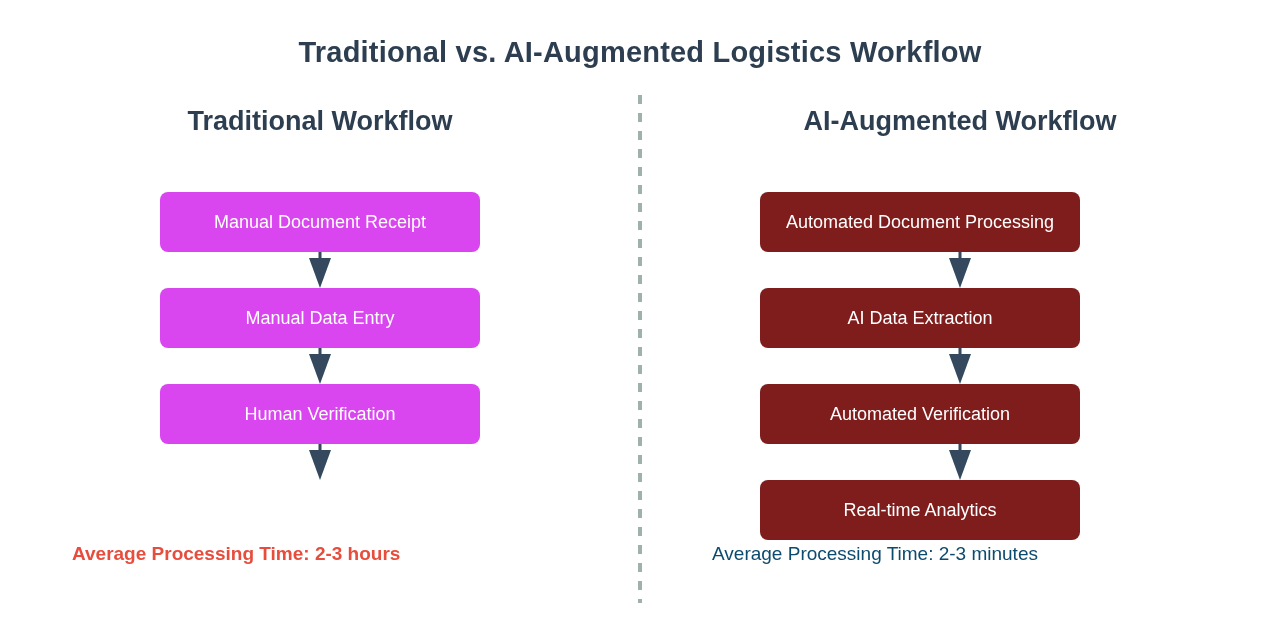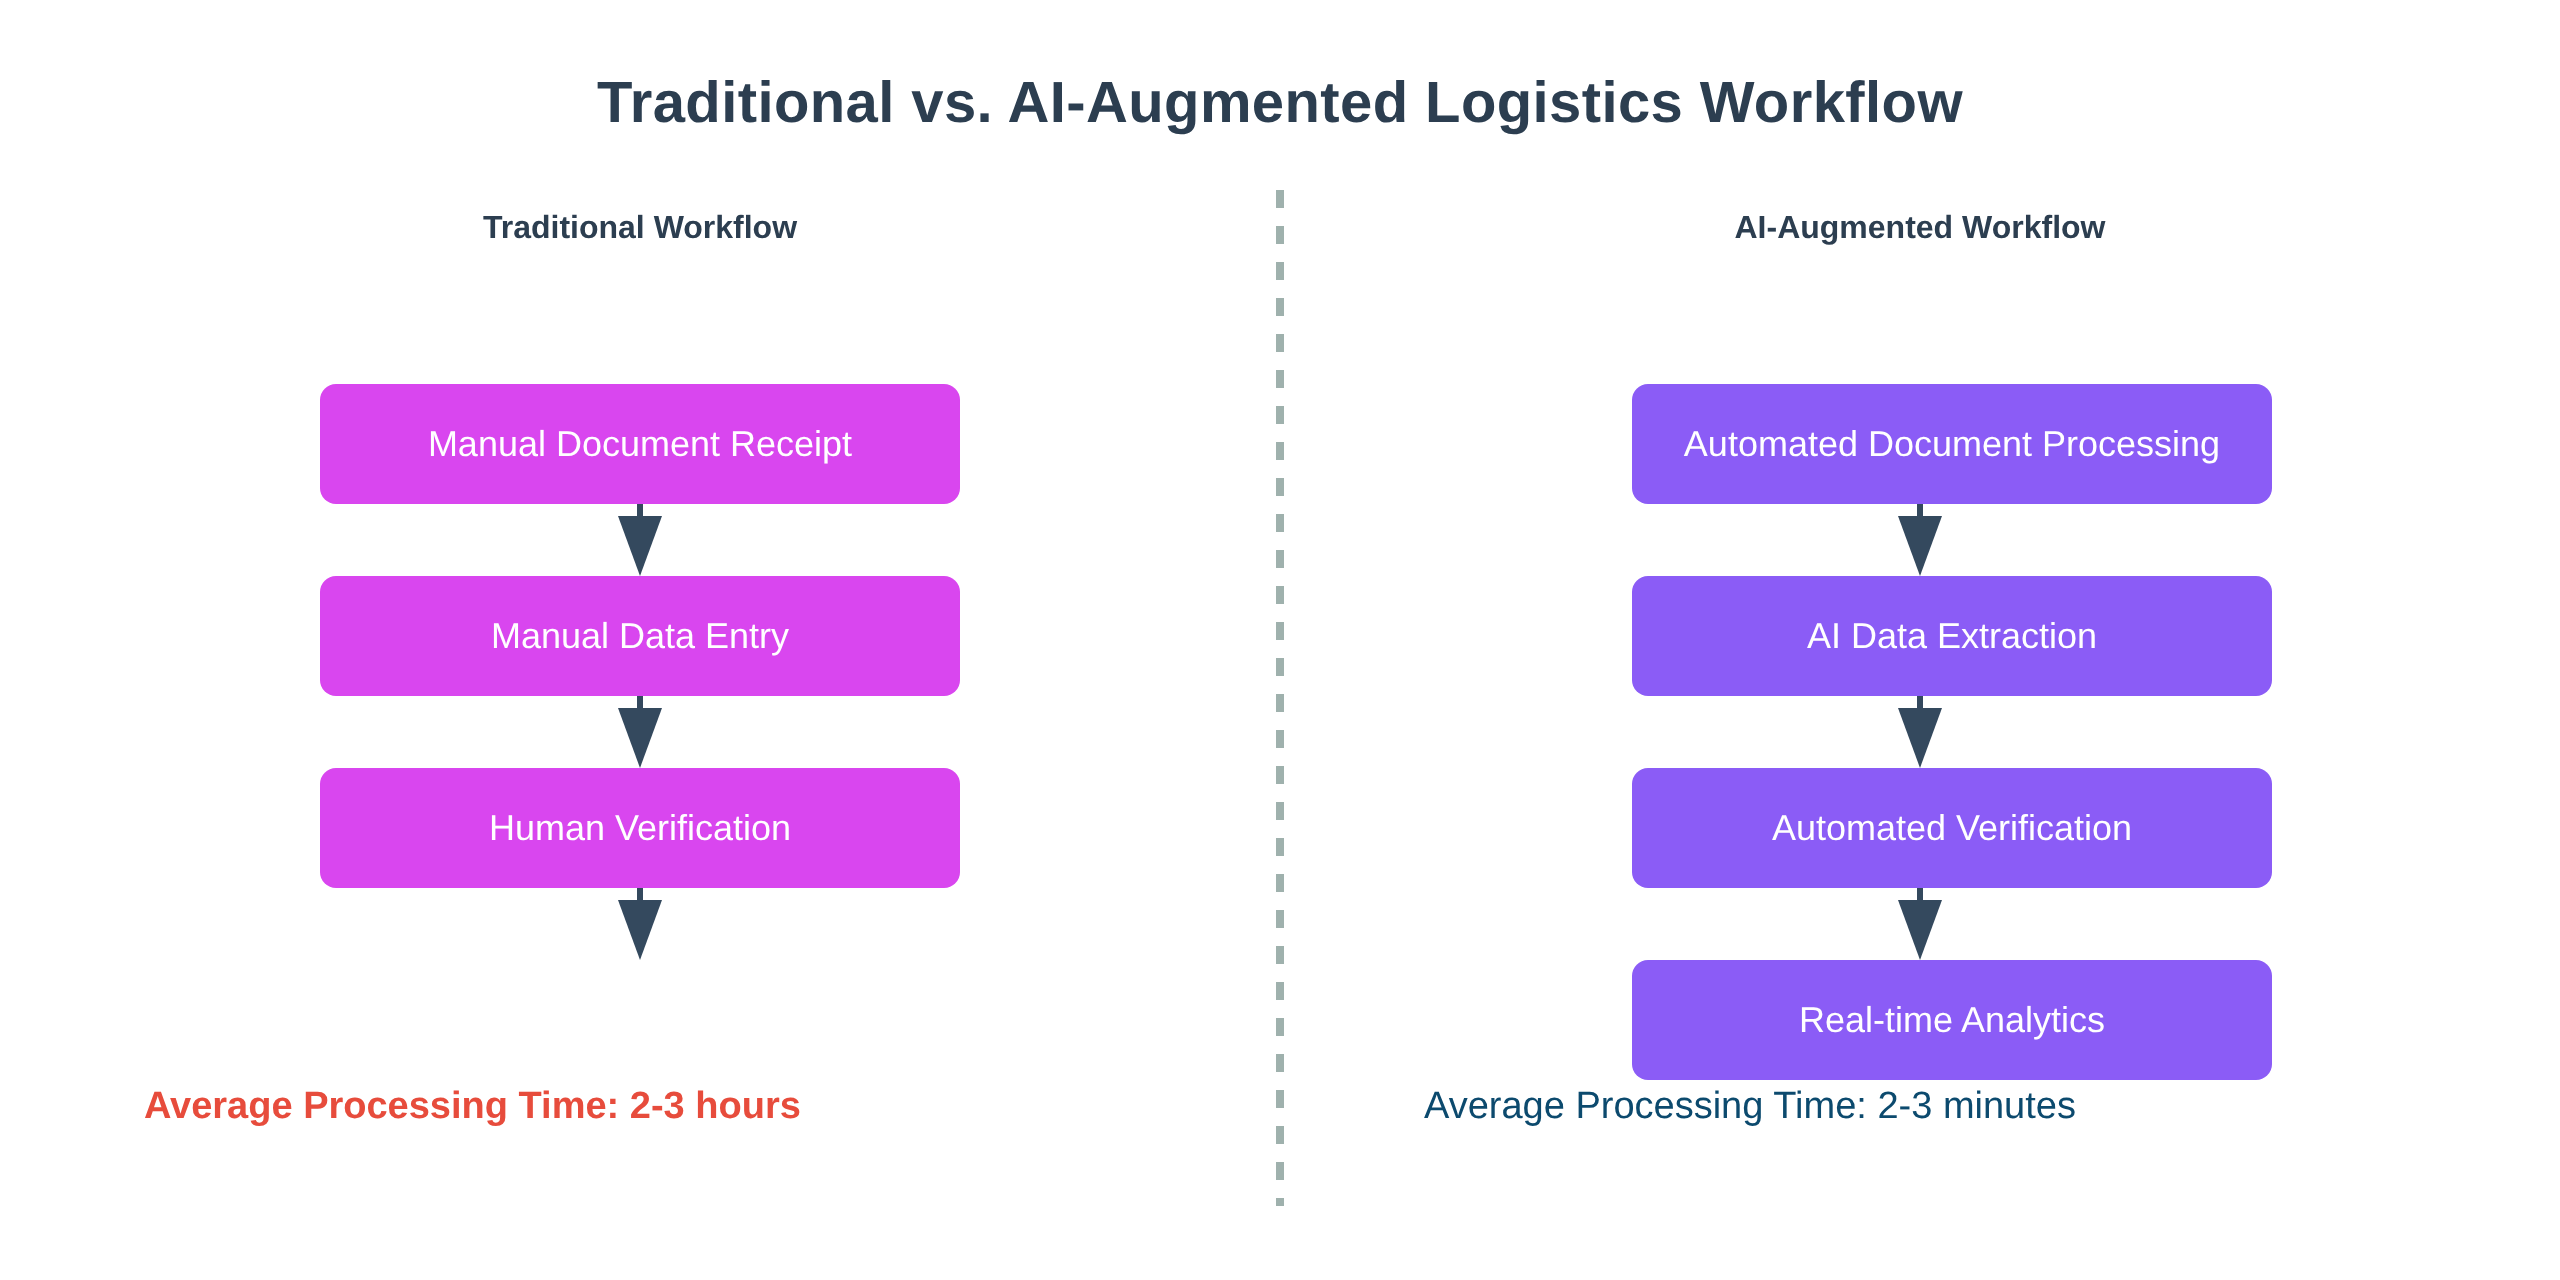--- a/index.html
+++ b/index.html
@@ -12,34 +12,34 @@
   .canvas { position: absolute; left: 0; top: 0; width: 1280px; height: 640px; }
 
   .diagram-title {
     position: absolute; left: 0; top: 36px; width: 1280px;
     text-align: center; font-size: 29px; font-weight: bold; color: #2c3e50;
     letter-spacing: 0.2px;
   }
 
   .col-header {
     position: absolute; top: 106px; width: 640px;
-    text-align: center; font-size: 16px; font-weight: bold; color: #2c3e50;
+    text-align: center; font-size: 27px; font-weight: bold; color: #2c3e50;
   }
   .col-header.left { left: 0; }
   .col-header.right { left: 640px; }
 
   .divider-svg { position: absolute; left: 636px; top: 95px; }
 
   .step-box {
     position: absolute; width: 320px; height: 60px;
     border-radius: 8px; display: flex; align-items: center; justify-content: center;
     color: #ffffff; font-size: 18px; text-align: center;
   }
   .step-box.blue { background: #d946ef; left: 160px; }
-  .step-box.green { background: #8b5cf6; left: 816px; }
+  .step-box.green { background: #7f1d1d; left: 760px; }
   .row-0 { top: 192px; } .row-1 { top: 288px; text-align: right; } .row-2 { top: 384px; } .row-3 { top: 480px; }
 
   .arrow {
     position: absolute; width: 24px; height: 36px;
   }
   .arrow.left-col { left: 308px; }
   .arrow.right-col { left: 948px; }
   .gap-0 { top: 252px; } .gap-1 { top: 348px; } .gap-2 { top: 444px; }
 
   .footer-note {

